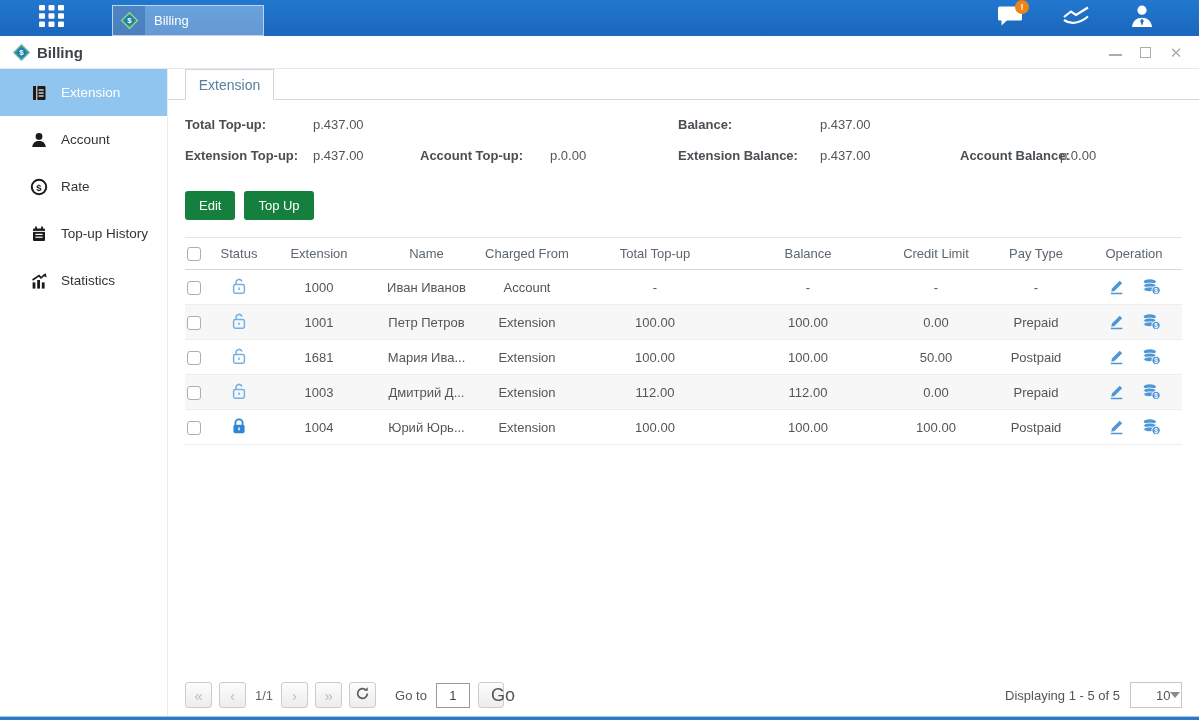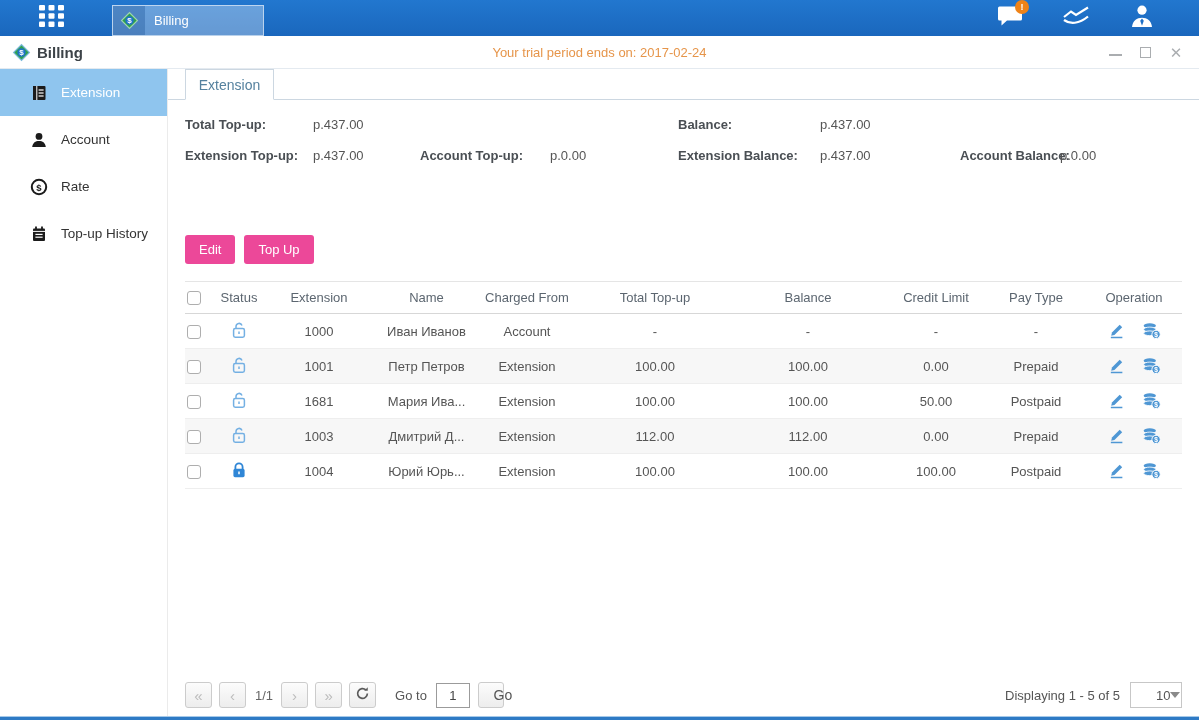--- a/index.html
+++ b/index.html
@@ -46,22 +46,22 @@
   .stats { position:relative; height:63px; margin-top:15px; font-size:13px; }
   .stats span { position:absolute; white-space:nowrap; }
   .lbl { font-weight:bold; color:#4a4f54; }
   .val { color:#555; }
   .r1 { top:2px; } .r2 { top:33px; }
   .pA { left:0; } .pAv { left:128px; } .pB { left:235px; } .pBv { left:365px; }
   .pC { left:493px; } .pCv { left:635px; } .pD { left:775px; } .pDv { left:875px; }
 
   
   .actions { margin-top:13px; display:flex; gap:9px; }
-  .btn { background:#ec4899; color:#fff; border:none; border-radius:3px; height:29px; padding:0 14px;
-         font-size:13px; font-family:inherit; cursor:pointer;margin-top:44px; }
+  .btn { background:#15803d; color:#fff; border:none; border-radius:3px; height:29px; padding:0 14px;
+         font-size:13px; font-family:inherit; cursor:pointer; }
 
   
   .table { margin-top:17px; }
   .thead, .trow { display:grid; grid-template-columns:34px 40px 120px 95px 106px 150px 156px 100px 100px 1fr; align-items:center; }
   .thead { height:33px; border-top:1px solid #e5e5e5; border-bottom:1px solid #d7d7d7; color:#5c6670; font-size:13px; }
   .trow { height:35px; border-bottom:1px solid #eeeeee; color:#555; font-size:13px; }
   .trow.alt { background:#f7f7f7; }
   .cell { text-align:center; white-space:nowrap; overflow:hidden; }
   .cell-cb { text-align:left; }
   .cbx { display:inline-block; width:14px; height:14px; border:1px solid #aeaeae; border-radius:3px; background:#fff; vertical-align:middle; margin-left:2px; cursor:pointer; }
@@ -70,21 +70,21 @@
   .opcell { display:flex; align-items:center; justify-content:center; gap:15px; }
   .opicon { display:inline-flex; width:19px; height:18px; color:#4f97d4; cursor:pointer; }
 
   
   .pager { position:absolute; bottom:8px; left:17px; right:17px; display:flex; align-items:center; font-size:13px; color:#555; }
   .pbtn { width:27px; height:26px; border:1px solid #cccccc; border-radius:3px; background:linear-gradient(#fcfcfc,#ededed);
           display:flex; align-items:center; justify-content:center; color:#bcbcbc; font-size:15px; margin-right:7px; cursor:pointer; }
   .pind { margin:0 8px 0 2px; color:#666; }
   .goto-lbl { margin-left:12px; margin-right:9px; }
   .goto-input { width:34px; height:25px; border:1px solid #9b9b9b; text-align:center; font-size:13px; font-family:inherit; color:#444; margin-right:8px; }
-  .gobtn { width:20px; color:#555; font-size:14px;padding-left:24px; }
+  .gobtn { width:20px; color:#555; font-size:18px;padding-left:24px; }
   .pright { margin-left:auto; display:flex; align-items:center; gap:10px; }
   .psize { width:52px; height:26px; border:1px solid #c7c7c7; background:#fff; display:flex; align-items:center;
            justify-content:space-between; padding:0 25px; cursor:pointer; color:#555; }
   .tri { width:0; height:0; border-left:5px solid transparent; border-right:5px solid transparent; border-top:6px solid #8a8a8a; }
 
   .bottom-strip { position:absolute; bottom:0; left:0; right:0; height:4px; background:#2e7ac5; border-top:1px solid #a6c9e9; }
 </style>
 </head>
 <body>
 
@@ -147,21 +147,20 @@
 
   <div class="titlebar">
     <span class="wicon">
       <svg width="19" height="19" viewBox="0 0 20 20">
         <rect x="4.1" y="4.1" width="11.8" height="11.8" transform="rotate(45 10 10)" fill="#2fa04e" stroke="#7bb9dd" stroke-width="1.2"></rect>
         <circle cx="10" cy="10" r="4.4" fill="#1e73c8"></circle>
         <text x="10" y="13.1" text-anchor="middle" font-size="8.5" font-weight="bold" fill="#ffffff">$</text>
       </svg>
     </span>
     <span class="wtitle">Billing</span>
-    <div class="trial">Your trial period ends on: 2017-02-24</div>
     <div class="win-controls">
       <span class="wc wc-min"></span>
       <span class="wc wc-max"></span>
       <span class="wc wc-close">✕</span>
     </div>
   </div>
 
   <div class="bodyrow">
     <aside class="sidebar" id="sidebar">
         <div class="side-item active">
@@ -200,20 +199,32 @@
             <svg width="18" height="18" viewBox="0 0 18 18">
               <rect x="3" y="3.4" width="12" height="12.6" rx="1" fill="currentColor"></rect>
               <line x1="6" y1="1.4" x2="6" y2="5" stroke="currentColor" stroke-width="1.8"></line>
               <line x1="12" y1="1.4" x2="12" y2="5" stroke="currentColor" stroke-width="1.8"></line>
               <line x1="3" y1="6.4" x2="15" y2="6.4" stroke="#fff" stroke-width="1"></line>
               <line x1="5.4" y1="9.4" x2="12.6" y2="9.4" stroke="#fff" stroke-width="1.2"></line>
               <line x1="5.4" y1="12.2" x2="12.6" y2="12.2" stroke="#fff" stroke-width="1.2"></line>
             </svg>
           </span>
           <span>Top-up History</span>
+        </div>
+        <div class="side-item">
+          <span class="sicon">
+            <svg width="18" height="18" viewBox="0 0 18 18" fill="currentColor">
+              <rect x="2.6" y="10.4" width="2.8" height="6.2"></rect>
+              <rect x="7.2" y="8" width="2.8" height="8.6"></rect>
+              <rect x="11.8" y="10.4" width="2.8" height="6.2"></rect>
+              <path d="M2.6 8 L9 3.6 L11 5.8 L15 2.4" fill="none" stroke="currentColor" stroke-width="1.7"></path>
+              <path d="M15.8 1.2 L16.6 5.4 L12.8 3.4 z"></path>
+            </svg>
+          </span>
+          <span>Statistics</span>
         </div>
       </aside>
 
     <main class="main">
       <div class="tabbar">
         <div class="tab">
           <span>Extension</span>
         </div>
       </div>
 

